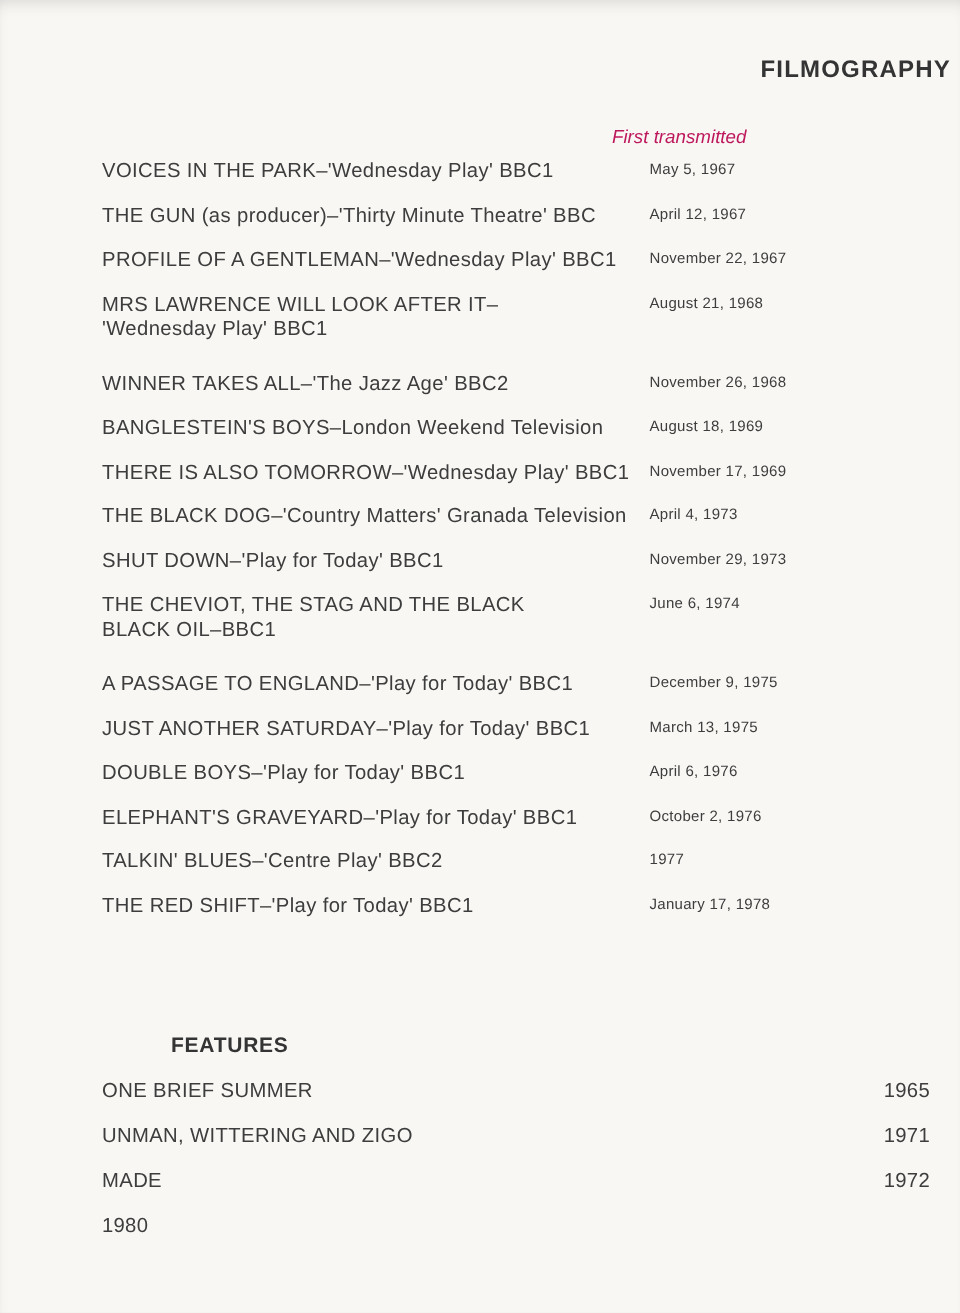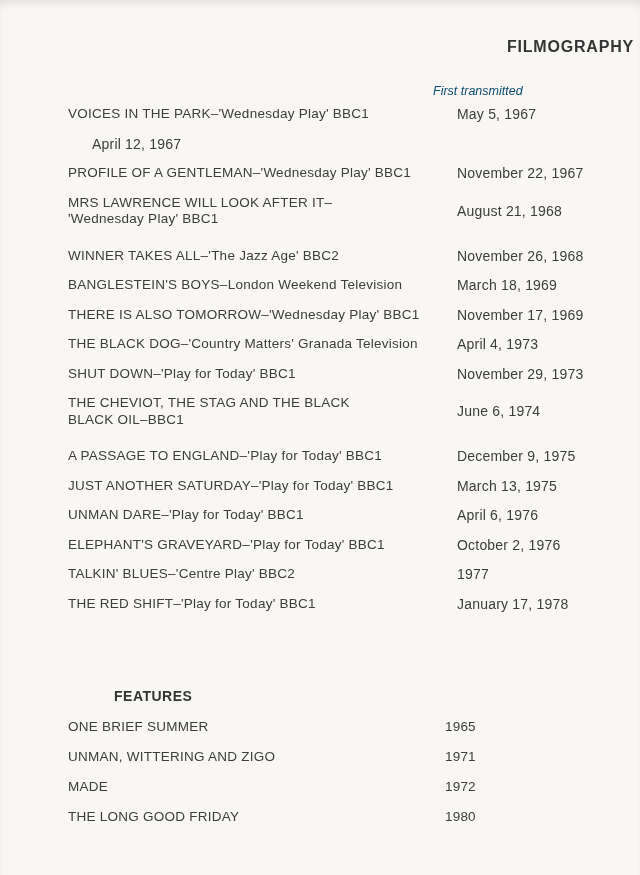--- a/index.html
+++ b/index.html
@@ -21,63 +21,63 @@
   }
   .title {
     position: absolute; top: 36px; left: 0; width: 632px;
     margin: 2px;
     text-align: right;
     font-size: 16px; font-weight: bold;
     letter-spacing: .8px;
     color: #343434;
   }
   .col-header {
-    position: absolute; left: 433px; top: 84px;
+    position: absolute; left: 408px; top: 84px;
     font-style: italic;
     font-size: 12.5px;
-    color: #0c4a6e;
+    color: #be185d;
   }
   .film-list {
     position: absolute; left: 68px; top: 106px; width: 552px;
   }
   .row {
     display: flex;
-    align-items: center;
+    align-items: flex-start;
     margin-bottom: 13px;
   }
   .row.two-line { margin-bottom: 20px; }
   .ftitle {
     flex: 0 0 365px;
     font-size: 13.5px;
     line-height: 16.5px;
     letter-spacing: .25px;
     white-space: pre-line;
   }
   .fdate {
-    font-size: 14px;
+    font-size: 10px;
     line-height: 16.5px;
     letter-spacing: .2px;
-    margin-left: 24px;
   }
   .features {
     position: absolute; left: 68px; top: 688px; width: 552px;
   }
   .features-heading {
     font-weight: bold;
     font-size: 14px;
     letter-spacing: .5px;
     color: #343434;
     margin-bottom: 15px;
     line-height: 16px;
     padding-left: 46px;
   }
   .feat-row {
     display: flex;
     align-items: flex-end;
     margin-bottom: 14px;
+    justify-content: space-between;
   }
   .feat-title {
     flex: 0 0 377px;
     font-size: 13.5px;
     line-height: 16px;
     letter-spacing: .25px;
   }
   .feat-year {
     font-size: 13.5px;
     line-height: 16px;
@@ -92,38 +92,39 @@
   <h1 class="title">FILMOGRAPHY</h1>
 
   <div class="col-header">First transmitted</div>
 
   <div class="film-list">
     <div class="row">
       <div class="ftitle">VOICES IN THE PARK–'Wednesday Play' BBC1</div>
       <div class="fdate">May 5, 1967</div>
     </div>
     <div class="row">
+      <div class="ftitle">THE GUN (as producer)–'Thirty Minute Theatre' BBC</div>
       <div class="fdate">April 12, 1967</div>
     </div>
     <div class="row">
       <div class="ftitle">PROFILE OF A GENTLEMAN–'Wednesday Play' BBC1</div>
       <div class="fdate">November 22, 1967</div>
     </div>
     <div class="row two-line">
       <div class="ftitle">MRS LAWRENCE WILL LOOK AFTER IT–
 'Wednesday Play' BBC1</div>
       <div class="fdate">August 21, 1968</div>
     </div>
     <div class="row">
       <div class="ftitle">WINNER TAKES ALL–'The Jazz Age' BBC2</div>
       <div class="fdate">November 26, 1968</div>
     </div>
     <div class="row">
       <div class="ftitle">BANGLESTEIN'S BOYS–London Weekend Television</div>
-      <div class="fdate">March 18, 1969</div>
+      <div class="fdate">August 18, 1969</div>
     </div>
     <div class="row">
       <div class="ftitle">THERE IS ALSO TOMORROW–'Wednesday Play' BBC1</div>
       <div class="fdate">November 17, 1969</div>
     </div>
     <div class="row">
       <div class="ftitle">THE BLACK DOG–'Country Matters' Granada Television</div>
       <div class="fdate">April 4, 1973</div>
     </div>
     <div class="row">
@@ -137,21 +138,21 @@
     </div>
     <div class="row">
       <div class="ftitle">A PASSAGE TO ENGLAND–'Play for Today' BBC1</div>
       <div class="fdate">December 9, 1975</div>
     </div>
     <div class="row">
       <div class="ftitle">JUST ANOTHER SATURDAY–'Play for Today' BBC1</div>
       <div class="fdate">March 13, 1975</div>
     </div>
     <div class="row">
-      <div class="ftitle">UNMAN DARE–'Play for Today' BBC1</div>
+      <div class="ftitle">DOUBLE BOYS–'Play for Today' BBC1</div>
       <div class="fdate">April 6, 1976</div>
     </div>
     <div class="row">
       <div class="ftitle">ELEPHANT'S GRAVEYARD–'Play for Today' BBC1</div>
       <div class="fdate">October 2, 1976</div>
     </div>
     <div class="row">
       <div class="ftitle">TALKIN' BLUES–'Centre Play' BBC2</div>
       <div class="fdate">1977</div>
     </div>
@@ -169,18 +170,17 @@
     </div>
     <div class="feat-row">
       <div class="feat-title">UNMAN, WITTERING AND ZIGO</div>
       <div class="feat-year">1971</div>
     </div>
     <div class="feat-row">
       <div class="feat-title">MADE</div>
       <div class="feat-year">1972</div>
     </div>
     <div class="feat-row">
-      <div class="feat-title">THE LONG GOOD FRIDAY</div>
       <div class="feat-year">1980</div>
     </div>
   </div>
 
 </div>
 
 </body></html>

